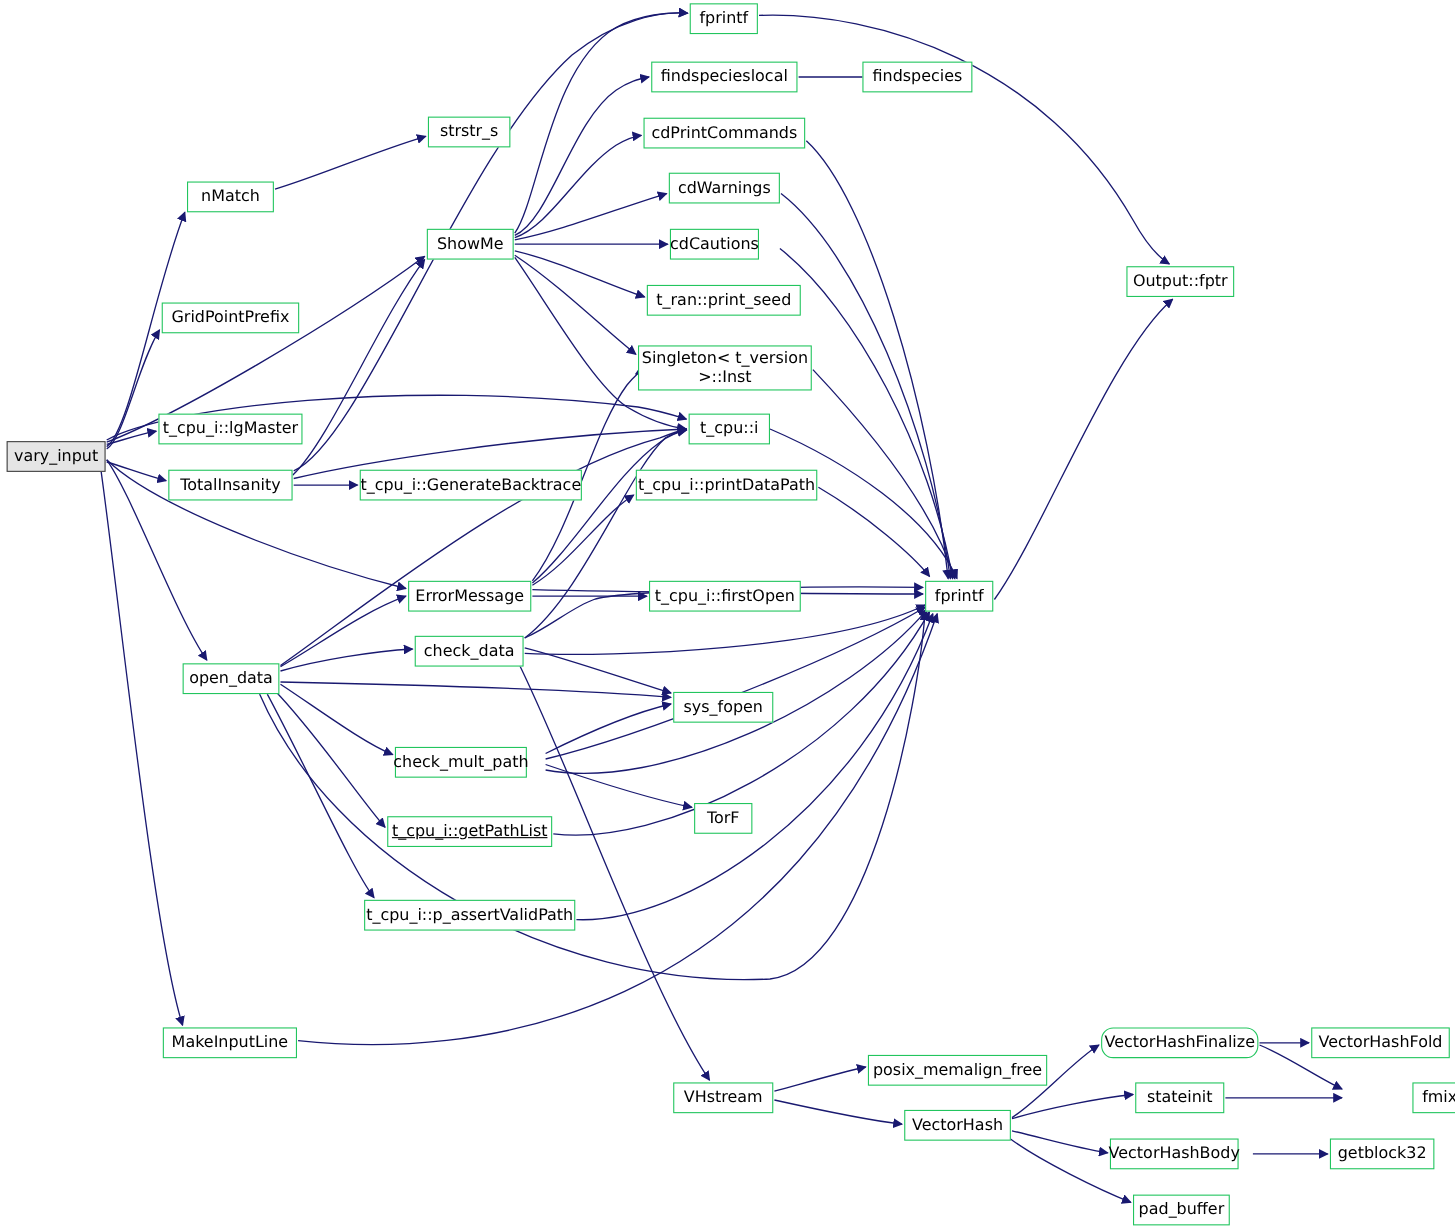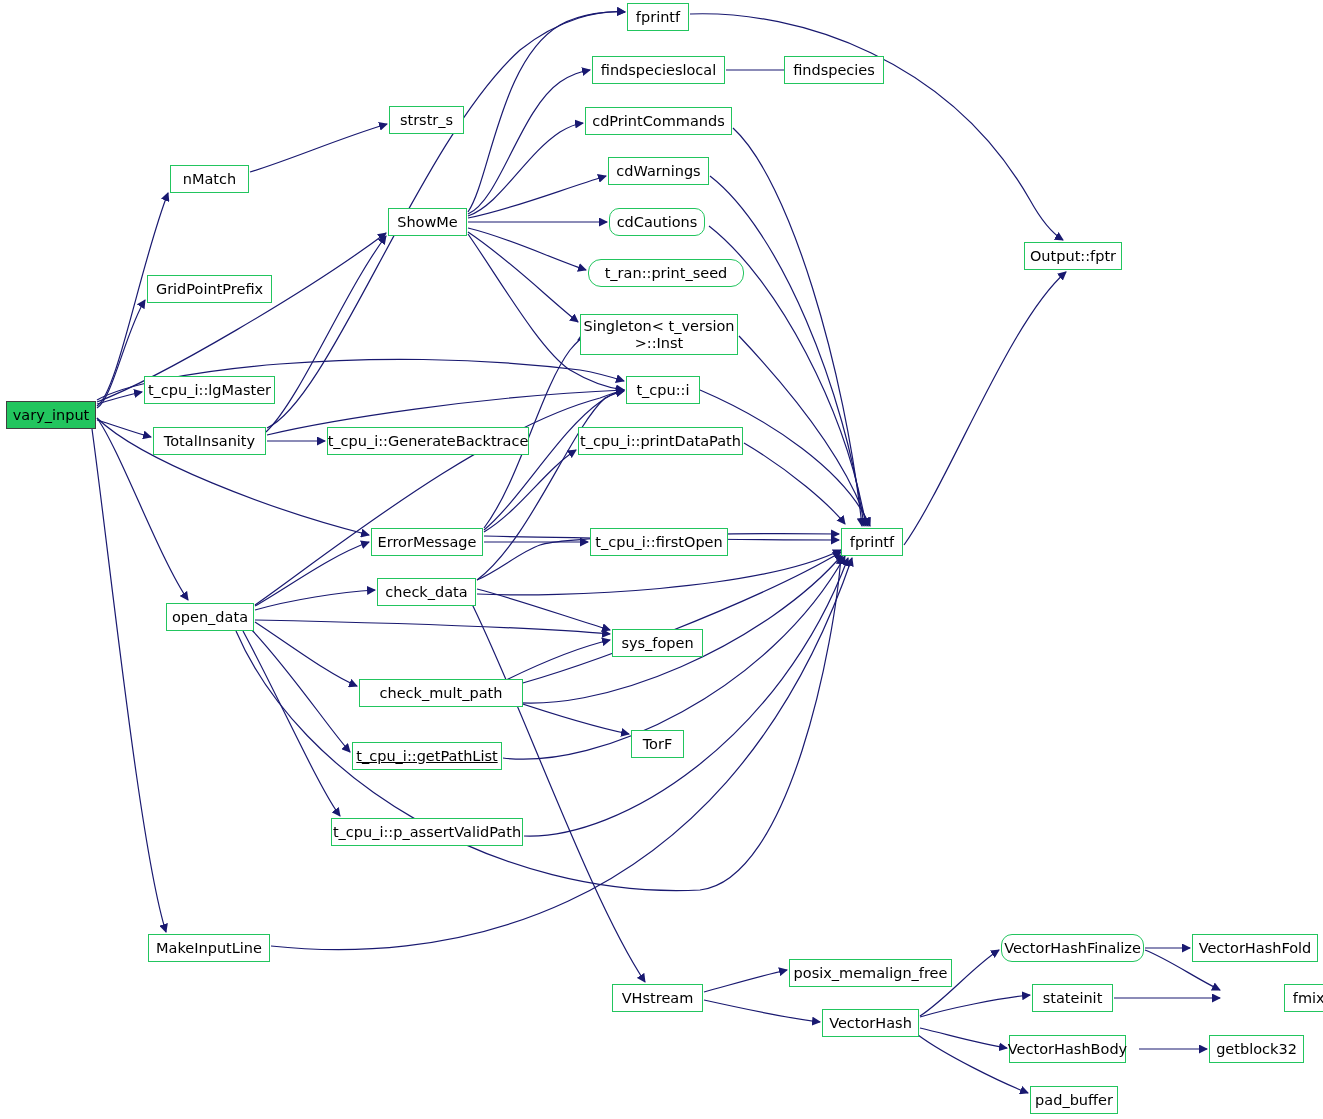--- a/index.html
+++ b/index.html
@@ -3,21 +3,21 @@
 <meta charset="utf-8">
 <style>
   html,body{margin:0;padding:0;background:#ffffff;}
   #canvas{position:relative;width:1323px;height:1119px;background:#ffffff;
           font-family:"DejaVu Sans", sans-serif;}
   svg.edges{position:absolute;left:0;top:0;width:1323px;height:1119px;pointer-events:none;}
   .node{position:absolute;box-sizing:border-box;border:1px solid #22c55e;
         background:#ffffff;color:#000000;display:flex;align-items:center;
         justify-content:center;text-align:center;line-height:1.12;
         font-size:14.5px;white-space:pre;letter-spacing:0px;}
-  .node.current{background:#22c55e;border-color:#404040;}
+  .node.current{background:#e5e5e5;border-color:#404040;}
 </style>
 </head>
 <body>
 
 <div id="canvas">
   <svg class="edges" viewBox="0 0 1323 1119">
     <defs>
       <marker id="ah" markerWidth="9" markerHeight="9" refX="8" refY="4.5" orient="auto" markerUnits="userSpaceOnUse">
         <path d="M0,0 L9,4.5 L0,9 z" fill="#191970"></path>
       </marker>
@@ -97,29 +97,29 @@
       <div class="node" style="left: 147px; top: 275px; width: 125px; height: 28px;">GridPointPrefix</div>
       <div class="node" style="left: 144px; top: 376px; width: 131px; height: 28px;">t_cpu_i::lgMaster</div>
       <div class="node" style="left: 153px; top: 427px; width: 113px; height: 28px;">TotalInsanity</div>
       <div class="node" style="left: 166px; top: 603px; width: 88px; height: 28px;">open_data</div>
       <div class="node" style="left: 148px; top: 934px; width: 122px; height: 28px;">MakeInputLine</div>
       <div class="node" style="left: 389px; top: 106px; width: 75px; height: 28px;">strstr_s</div>
       <div class="node" style="left: 388px; top: 208px; width: 79px; height: 28px;">ShowMe</div>
       <div class="node" style="left: 327px; top: 427px; width: 202px; height: 28px;">t_cpu_i::GenerateBacktrace</div>
       <div class="node" style="left: 371px; top: 528px; width: 112px; height: 28px;">ErrorMessage</div>
       <div class="node" style="left: 377px; top: 578px; width: 99px; height: 28px;">check_data</div>
-      <div class="node" style="left: 359px; top: 679px; width: 164px; height: 28px;">check_mult_path</div>
+      <div class="node" style="left: 359px; top: 679px; width: 120px; height: 28px;">check_mult_path</div>
       <div class="node" style="left: 352px; top: 742px; width: 150px; height: 28px; text-decoration: underline;">t_cpu_i::getPathList</div>
       <div class="node" style="left: 331px; top: 818px; width: 192px; height: 28px;">t_cpu_i::p_assertValidPath</div>
       <div class="node" style="left: 627px; top: 3px; width: 62px; height: 28px;">fprintf</div>
       <div class="node" style="left: 592px; top: 56px; width: 133px; height: 28px;">findspecieslocal</div>
       <div class="node" style="left: 585px; top: 107px; width: 147px; height: 28px;">cdPrintCommands</div>
       <div class="node" style="left: 608px; top: 157px; width: 101px; height: 28px;">cdWarnings</div>
-      <div class="node" style="left: 609px; top: 208px; width: 96px; height: 28px; border-radius: 10px;">cdCautions</div>
-      <div class="node" style="left: 588px; top: 259px; width: 156px; height: 28px; border-radius: 13px;">t_ran::print_seed</div>
+      <div class="node" style="left: 609px; top: 208px; width: 81px; height: 28px;">cdCautions</div>
+      <div class="node" style="left: 588px; top: 259px; width: 140px; height: 28px;">t_ran::print_seed</div>
       <div class="node" style="left: 580px; top: 314px; width: 158px; height: 41px;">Singleton&lt; t_version
 &gt;::Inst</div>
       <div class="node" style="left: 626px; top: 376px; width: 74px; height: 28px;">t_cpu::i</div>
       <div class="node" style="left: 578px; top: 427px; width: 165px; height: 28px;">t_cpu_i::printDataPath</div>
       <div class="node" style="left: 590px; top: 528px; width: 138px; height: 28px;">t_cpu_i::firstOpen</div>
       <div class="node" style="left: 612px; top: 629px; width: 91px; height: 28px;">sys_fopen</div>
       <div class="node" style="left: 631px; top: 730px; width: 53px; height: 28px;">TorF</div>
       <div class="node" style="left: 841px; top: 528px; width: 62px; height: 28px;">fprintf</div>
       <div class="node" style="left: 784px; top: 56px; width: 100px; height: 28px;">findspecies</div>
       <div class="node" style="left: 1024px; top: 242px; width: 98px; height: 28px;">Output::fptr</div>

